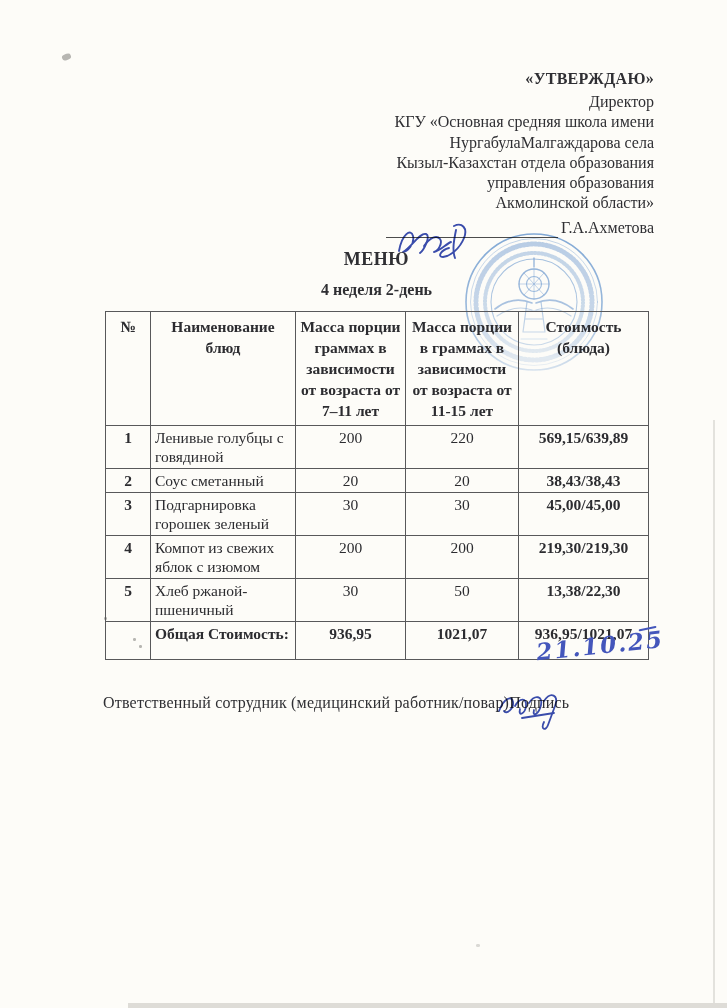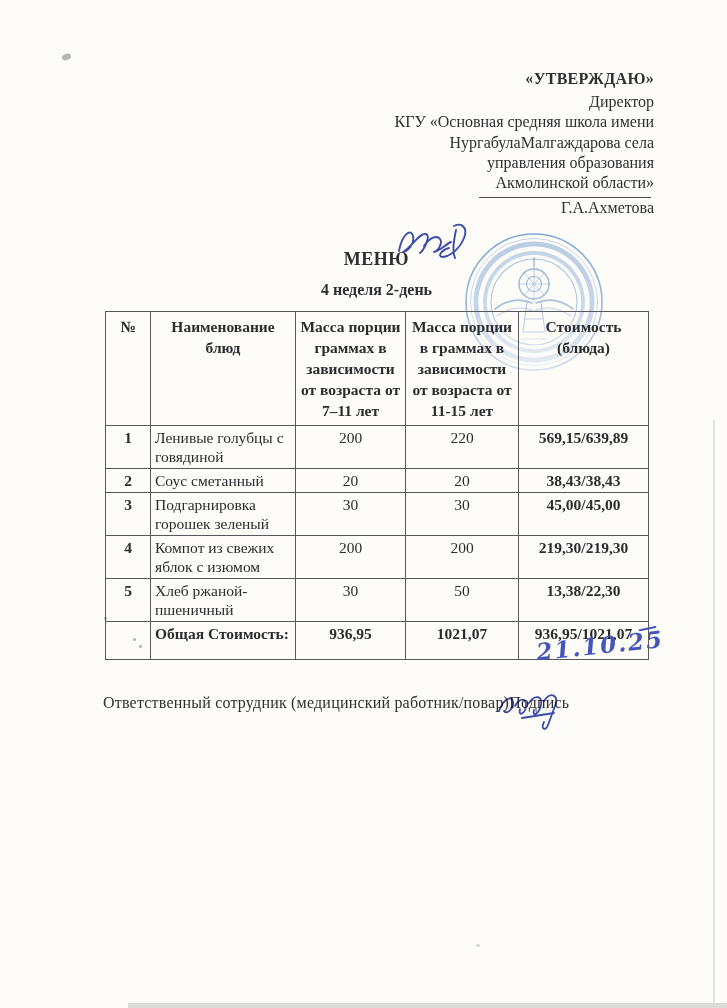--- a/index.html
+++ b/index.html
@@ -21,21 +21,21 @@
   .speck3{left:133px;top:638px;width:3px;height:3px;}
   .speck4{left:139px;top:645px;width:3px;height:3px;}
   .speck5{left:476px;top:944px;width:4px;height:3px;opacity:.5;}
 
   
   .approval{
     position:absolute;left:0;right:73px;top:69px;
     text-align:right;font-size:16px;line-height:20.2px;
   }
   .approval .l0{font-weight:bold;letter-spacing:.3px;margin-bottom:3px;}
-  .sig-row{display:flex;justify-content:flex-end;align-items:flex-end;margin-top:3px;height:22px;flex-direction:column;}
+  .sig-row{display:flex;justify-content:flex-end;align-items:flex-end;margin-top:3px;height:22px;}
   .sig-line{display:inline-block;width:172px;height:15px;border-bottom:1.3px solid #4c4c4c;margin-right:3px;}
 
   .page-title{
     position:absolute;left:105px;width:543px;top:249px;
     text-align:center;font-weight:bold;font-size:18px;letter-spacing:.5px;
   }
   .page-subtitle{
     position:absolute;left:105px;width:543px;top:281px;
     text-align:center;font-weight:bold;font-size:16px;
   }
@@ -100,20 +100,21 @@
   <div class="speck speck2"></div>
   <div class="speck speck3"></div>
   <div class="speck speck4"></div>
   <div class="speck speck5"></div>
 
   <div class="approval">
     <div class="l0">«УТВЕРЖДАЮ»</div>
     <div>Директор</div>
     <div>КГУ «Основная средняя школа имени</div>
     <div>НургабулаМалгаждарова села</div>
+    <div>Кызыл-Казахстан отдела образования</div>
     <div>управления образования</div>
     <div>Акмолинской области»</div>
     <div class="sig-row">
       <span class="sig-line"></span>
       <span>Г.А.Ахметова</span>
     </div>
   </div>
 
   <svg class="stamp" width="146" height="146" viewBox="0 0 146 146">
     <defs>

